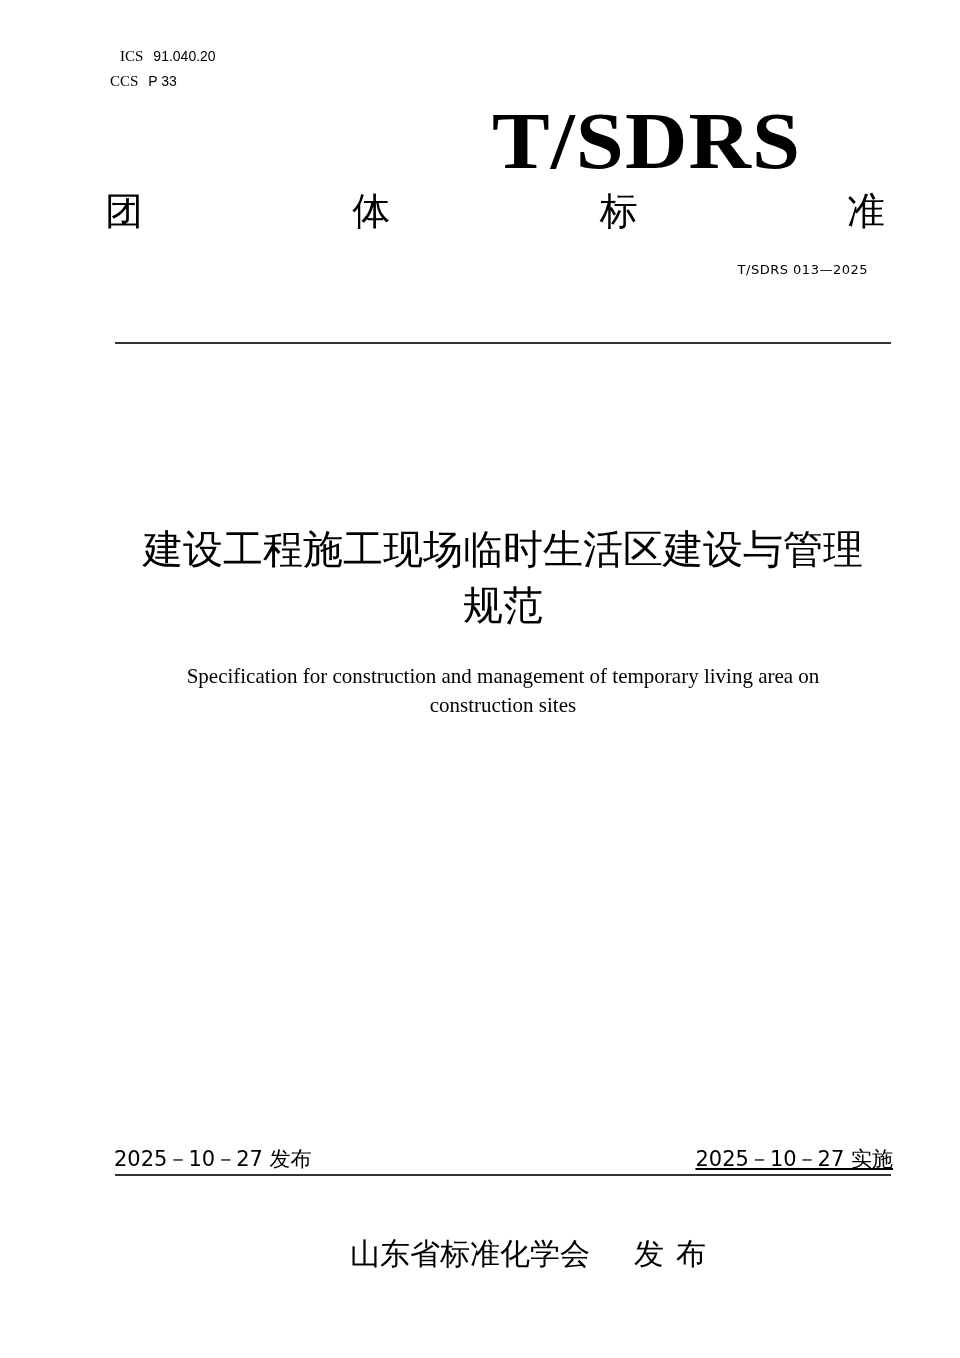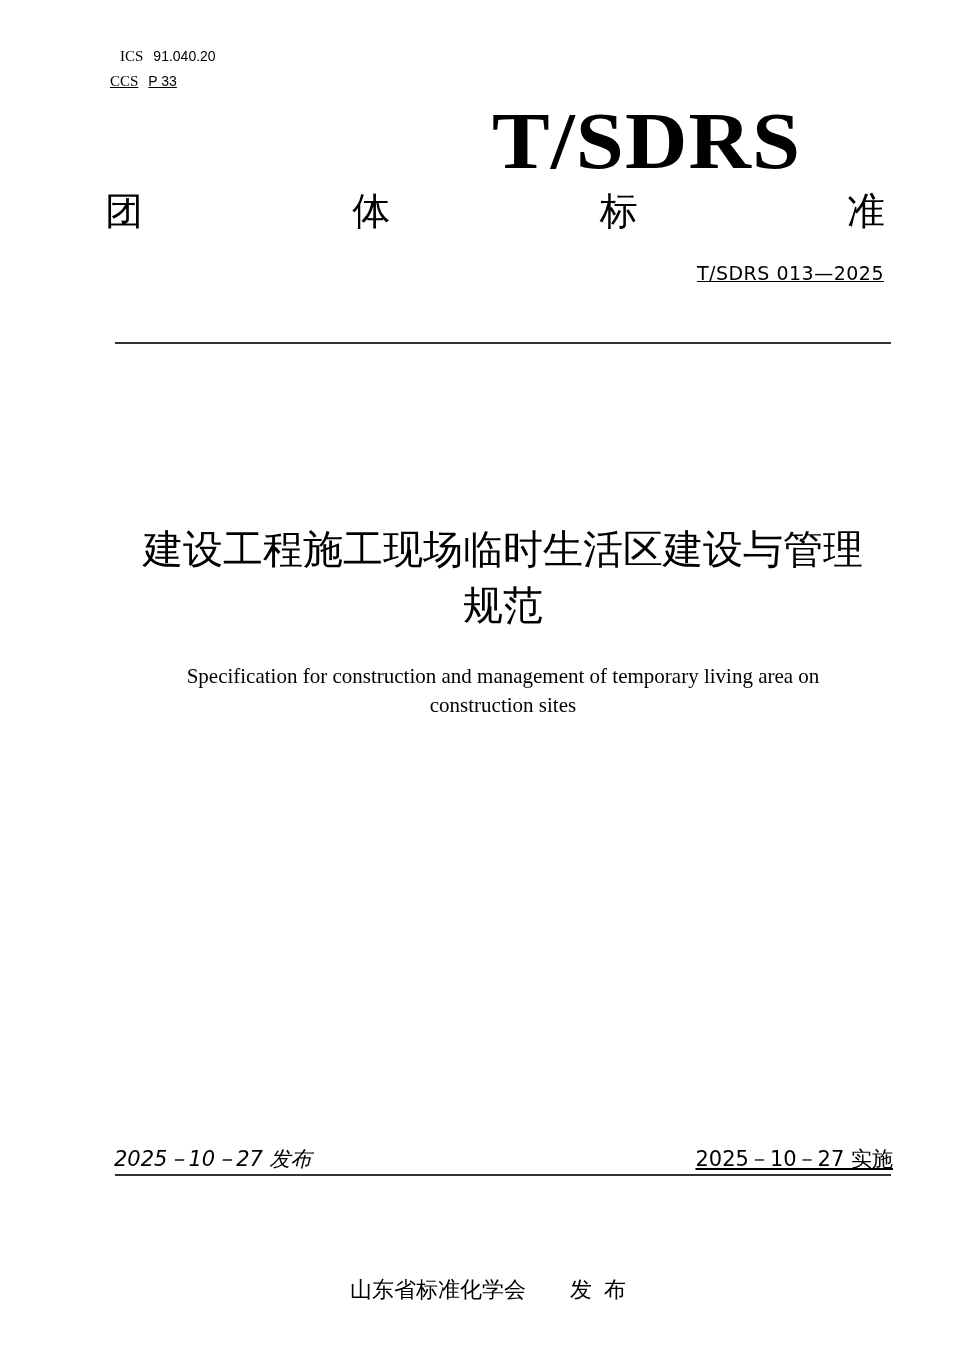--- a/index.html
+++ b/index.html
@@ -8,38 +8,38 @@
     .serif { font-family: "Liberation Serif", "DejaVu Serif", serif; }
     .sans { font-family: "DejaVu Sans", "Liberation Sans", sans-serif; }
 
     .cls-line { font-size: 15px; line-height: 20px; }
     .cls-line .code { font-family: "Liberation Sans", sans-serif; font-size: 14px; margin-left: 10px; }
 
     .brand { left: 492px; top: 96px; font-size: 80px; font-weight: bold; letter-spacing: 1px; line-height: 90px; transform: scaleX(1.08); transform-origin: left; }
 
     .std-type { top: 186px; left: 105px; width: 780px; height: 50px; display: flex; justify-content: space-between; font-size: 38px; line-height: 50px; }
 
-    .std-no { right: 76px; top: 262px; font-size: 19px; letter-spacing: 0.5px; text-decoration: underline; }
+    .std-no { right: 92px; top: 262px; font-size: 13px; letter-spacing: 0.5px; }
 
     .rule { background: #333; height: 1.5px; }
 
     .title-zh { left: 0; width: 1006px; top: 524px; text-align: center; font-size: 40px; line-height: 50px; }
     .title-en { left: 0; width: 1006px; top: 662px; text-align: center; font-size: 21px; line-height: 29px; }
 
     .date { top: 1146px; font-size: 21px; line-height: 26px; }
-    .publisher { top: 1240px; left: 350px; font-size: 22px; line-height: 28px; margin-top: 36px; }
+    .publisher { top: 1240px; left: 350px; font-size: 30px; line-height: 28px; }
     .publisher .act { margin-left: 44px; letter-spacing: 12px; }
   </style>
 </head>
 <body>
 
 <div class="abs cls-line serif" style="left:120px; top:46px;">
   <span>ICS</span><span class="code">91.040.20</span>
 </div>
-<div class="abs cls-line serif" style="left:110px; top:71px;text-decoration:underline;">
+<div class="abs cls-line serif" style="left:110px; top:71px;">
   <span>CCS</span><span class="code">P 33</span>
 </div>
 
 <div class="abs brand serif">T/SDRS</div>
 
 <div class="abs std-type sans">
   <span>团</span>
   <span>体</span>
   <span>标</span>
   <span>准</span>
@@ -52,20 +52,20 @@
 <div class="abs title-zh sans">
   <div>建设工程施工现场临时生活区建设与管理</div>
   <div style="margin-top:6px;">规范</div>
 </div>
 
 <div class="abs title-en serif">
   <div>Specification for construction and management of temporary living area on</div>
   <div>construction sites</div>
 </div>
 
-<div class="abs date sans" style="left:114px;font-style:italic;">2025－10－27 发布</div>
+<div class="abs date sans" style="left:114px;">2025－10－27 发布</div>
 <div class="abs date sans" style="right:67px;text-decoration:underline;">2025－10－27 实施</div>
 
 <div class="abs rule" style="left:115px; top:1174px; width:776px;"></div>
 
 <div class="abs publisher sans">
   <span>山东省标准化学会</span><span class="act">发布</span>
 </div>
 
 </body></html>

